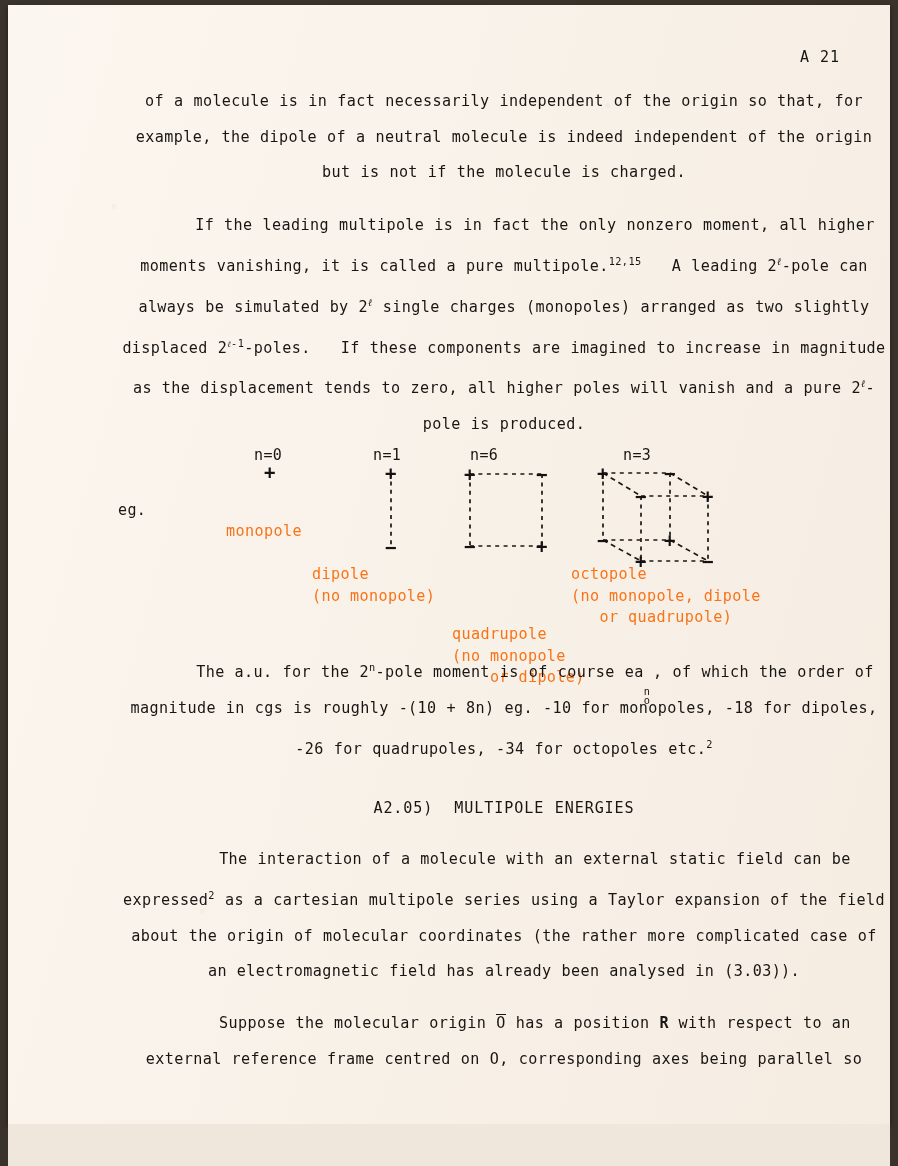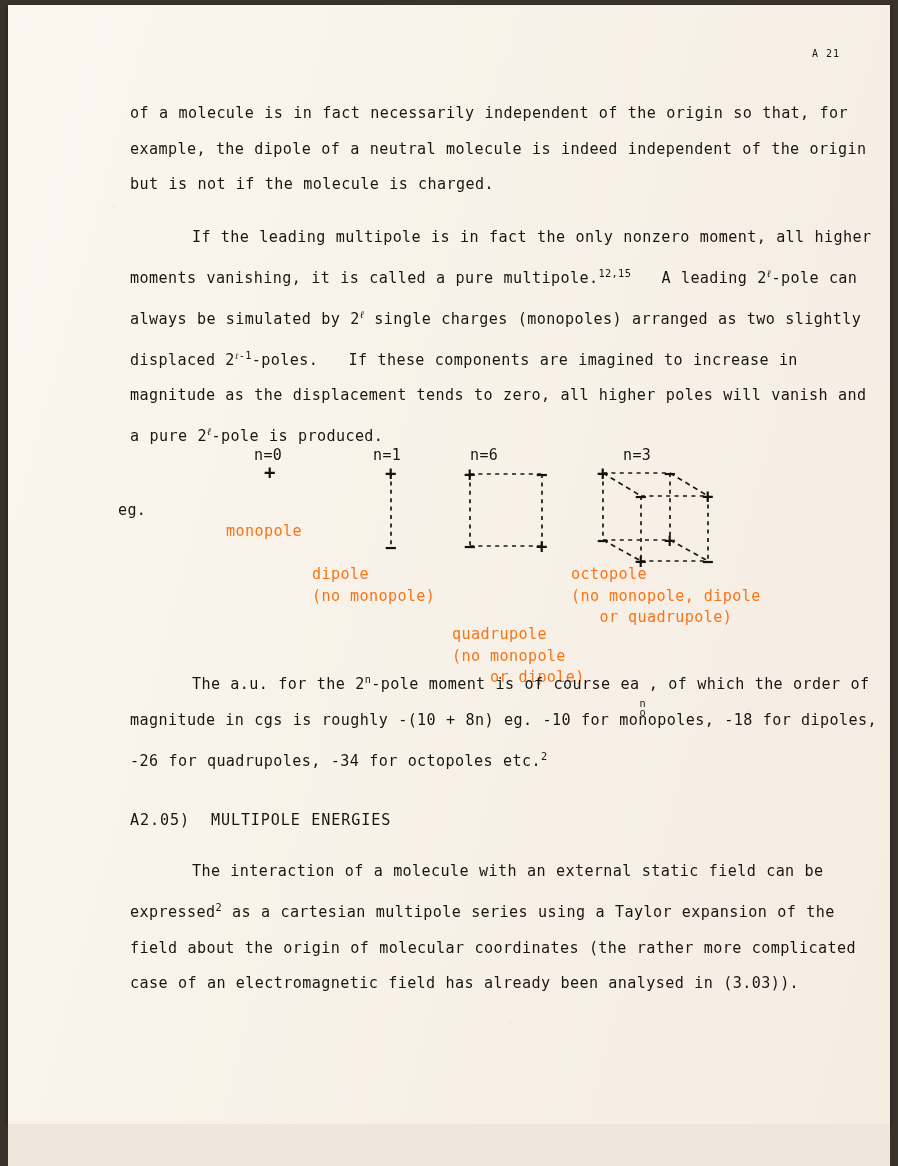--- a/index.html
+++ b/index.html
@@ -61,33 +61,34 @@
     position: absolute;
     inset: 0;
     color: #181512;
     font-size: 15.1px;
     letter-spacing: .4px;
   }
   .folio {
     position: absolute;
     top: 48px;
     right: 58px;
-    font-size: 10px;
+    font-size: 15px;
     letter-spacing: 1px;
   }
   .body-text {
     position: absolute;
     left: 118px;
     width: 772px;
   }
   p.para {
-    margin: 12px;
+    margin: 0;
     line-height: 35.6px;
     white-space: pre-wrap;
     word-spacing: .5px;
+    text-align: center;
   }
   .indent { display: inline-block; width: 4.1em; }
   .gap    { display: inline-block; width: 2.0em; }
 
   sup.sp { font-size: .68em; vertical-align: .62em; letter-spacing: .4px; }
   sub.sb { font-size: .68em; vertical-align: -.30em; }
   .ell {
     font-family: "DejaVu Serif", "Liberation Serif", serif;
     font-style: italic;
     font-size: .80em;
@@ -220,15 +221,18 @@
     </div>
 
     <div class="body-text" style="left:118px; top:791px;">
       <p class="para heading"><span>A2.05)</span>&nbsp;&nbsp;<span>MULTIPOLE ENERGIES</span></p>
     </div>
 
     <div class="body-text" style="top:842px;">
       <p class="para"><span class="indent"></span><span>The interaction of a molecule with an external static field can be expressed</span><sup class="sp">2</sup><span> as a cartesian multipole series using a Taylor expansion of the field about the origin of molecular coordinates (the rather more complicated case of an electromagnetic field has already been analysed in (3.03)).</span></p>
     </div>
 
+    <div class="body-text" style="top:1006px;">
+      <p class="para"><span class="indent"></span><span>Suppose the molecular origin </span><span class="obar">O</span><span> has a position </span><span class="vec">R</span><span> with respect to an external reference frame centred on O, corresponding axes being parallel so</span></p>
+    </div>
 
   </div>
 </div>
 
 </body></html>

